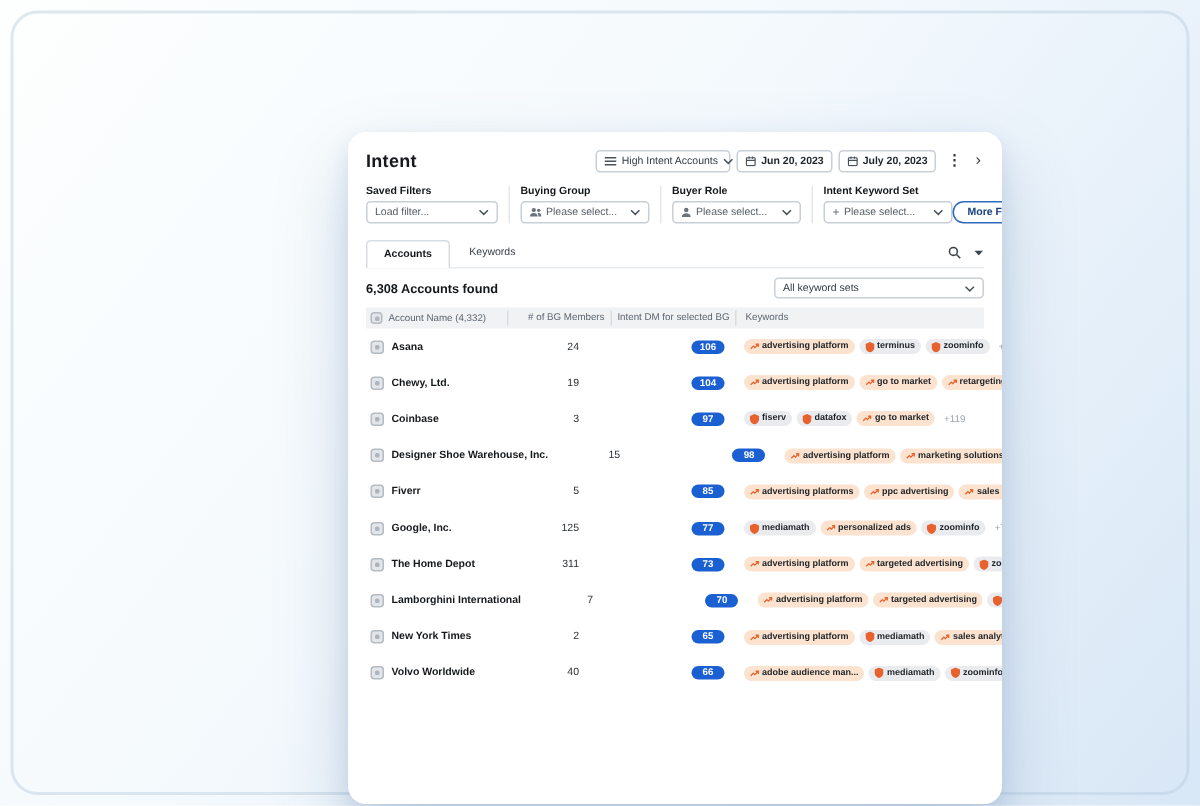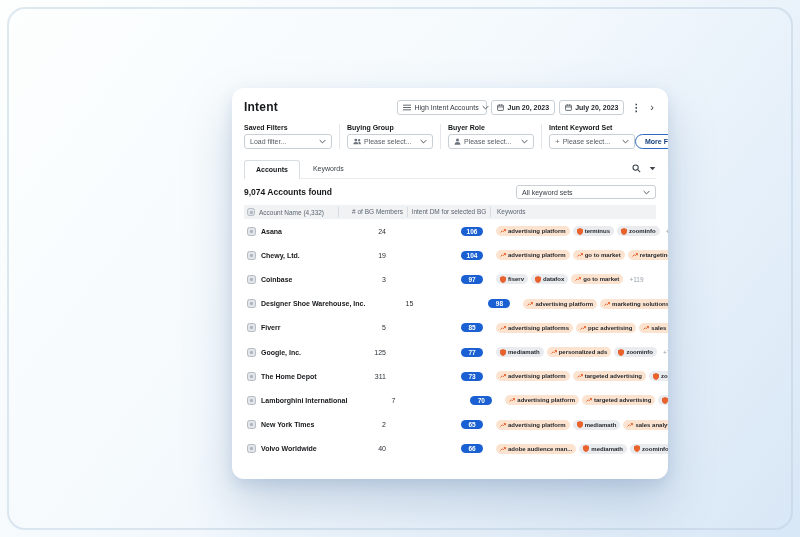--- a/index.html
+++ b/index.html
@@ -3,21 +3,21 @@
 <meta charset="utf-8">
 <style>
   html,body{margin:0;padding:0;}
   body{
     width:800px;height:537px;position:relative;overflow:hidden;
     font-family:"Liberation Sans",sans-serif;
     background:linear-gradient(128deg,#fdfffe 0%,#f4f9fd 45%,#d8e7f6 100%);
   }
   .frame{position:absolute;left:7px;top:7px;right:7px;bottom:7px;border:2px solid rgba(185,203,222,.45);border-radius:18px;pointer-events:none;}
   .card{
-    position:absolute;left:232px;top:88px;width:436px;height:391px;background:#fff;border-radius:12px;
+    position:absolute;left:232px;top:88px;width:436px;height:448px;background:#fff;border-radius:12px;
     box-shadow:0 24px 48px rgba(96,130,170,.30),0 6px 14px rgba(96,130,170,.18);
   }
   .card-inner{padding:10px 12px 0;height:100%;box-sizing:border-box;overflow:hidden;}
 
   
   .row1{display:flex;justify-content:space-between;align-items:center;height:18px;}
   .title{font-size:12px;font-weight:bold;color:#17191c;letter-spacing:.2px;}
   .row1-right{display:flex;gap:4px;align-items:center;}
   .select{border:1px solid #c9cfd6;border-radius:3px;height:15px;display:flex;align-items:center;gap:3px;padding:0 5px;font-size:7px;color:#343b42;background:#fff;box-sizing:border-box;white-space:nowrap;}
   .view-select{width:90px;justify-content:space-between;}
@@ -216,21 +216,21 @@
           </span>
         <span class="ic">
             <svg width="7" height="5" viewBox="0 0 10 6" fill="#3c434a">
               <polygon points="1,1 9,1 5,5.5"></polygon>
             </svg>
           </span>
       </div>
     </div>
 
     <div class="row4">
-      <div class="summary">9,074 Accounts found</div>
+      <div class="summary">6,308 Accounts found</div>
       <div class="select kwset">
         <span>All keyword sets</span>
         <span class="ic">
             <svg width="7" height="5" viewBox="0 0 10 6" fill="none" stroke="#4a5259" stroke-width="1.4">
               <polyline points="1,1 5,5 9,1"></polyline>
             </svg>
           </span>
       </div>
     </div>
 

